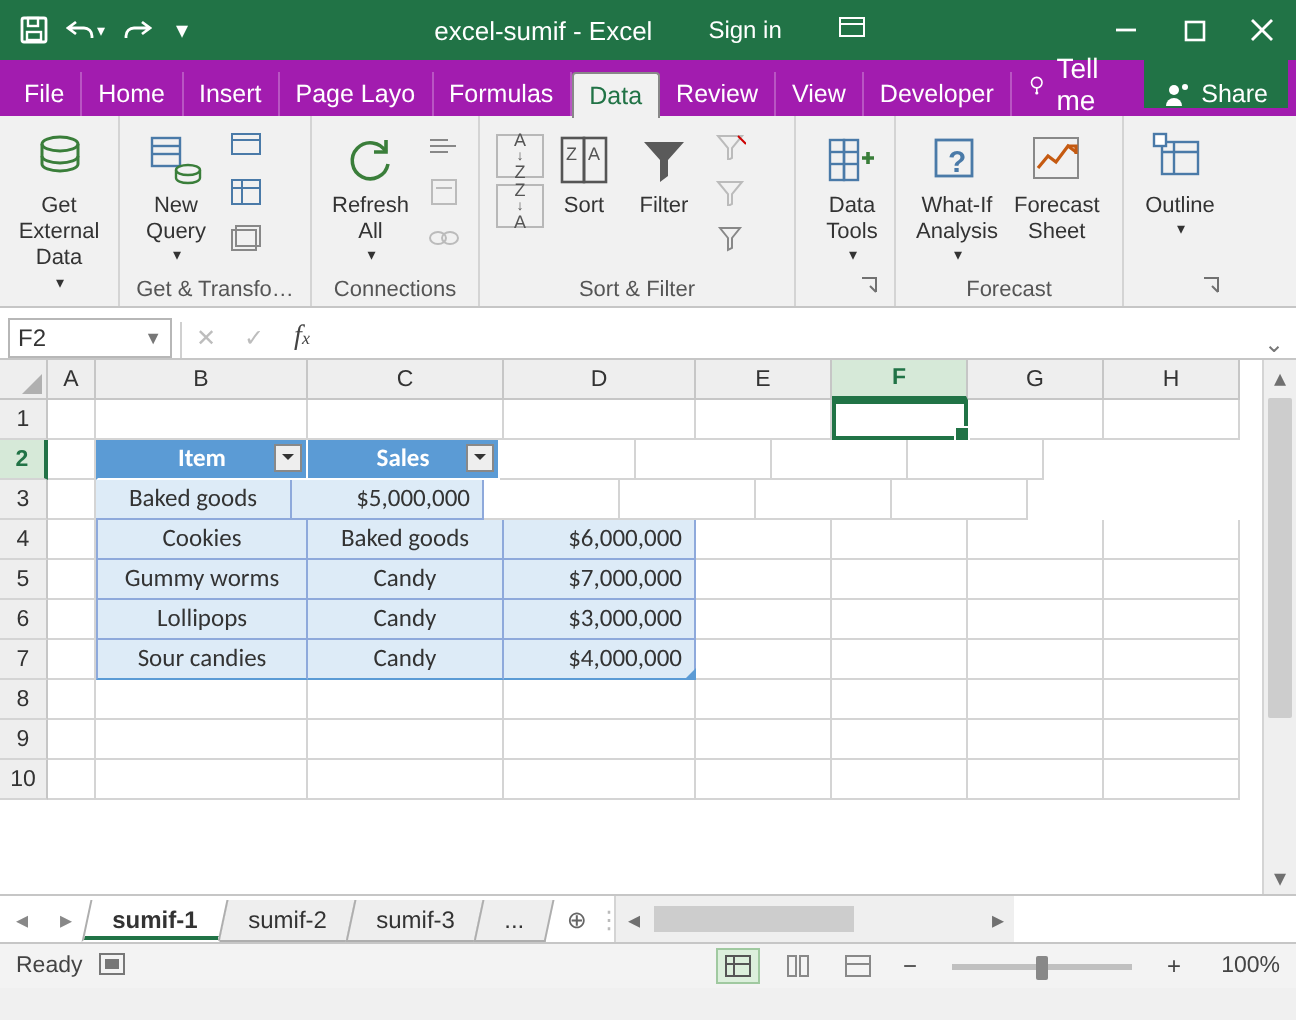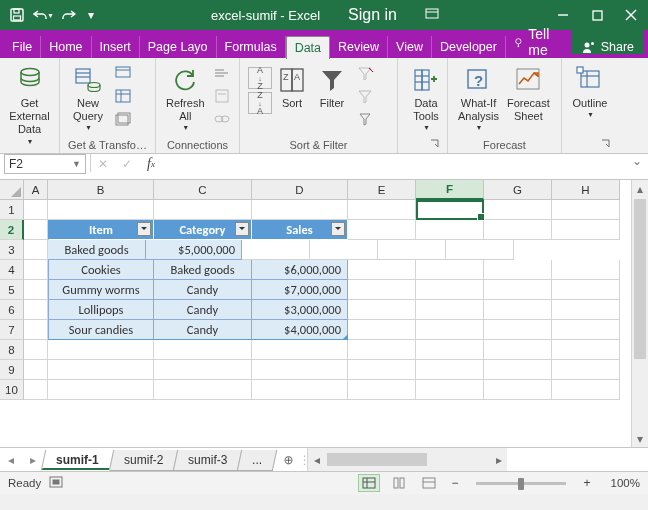--- a/index.html
+++ b/index.html
@@ -3,21 +3,21 @@
 <meta charset="utf-8">
 <style>
 html,body{margin:0;padding:0;font-family:"Segoe UI",Arial,sans-serif;font-size:12px;color:#333;background:#f0f0f0;width:648px;height:510px;overflow:hidden;user-select:none}
 *{box-sizing:border-box}
 
 .titlebar{background:#217346;height:30px;display:flex;align-items:center;color:#fff}
 .qat{display:flex;align-items:center;gap:4px;padding:0 6px}
 .qat-btn{width:22px;height:22px;display:flex;align-items:center;justify-content:center;cursor:pointer}
 .qat-btn svg,.winctl svg{stroke:#fff;fill:none}
 .title-center{flex:1;display:flex;align-items:center;justify-content:center;gap:28px;font-size:13px}
-.sign-in{font-size:16px}
+.sign-in{font-size:12px}
 .winctls{display:flex}
 .winctl{width:34px;height:30px;display:flex;align-items:center;justify-content:center;cursor:pointer}
 
 .tabrow{background:#a21caf;height:28px;display:flex;align-items:flex-end;color:#fff;padding:0 4px;position:relative}
 .tab{padding:4px 8px;font-size:12.5px;cursor:pointer;border-right:1px solid rgba(255,255,255,.25);white-space:nowrap}
 .tab.first{border-left:none}
 .tab.active{background:#f1f1f1;color:#217346;border:1px solid #888;border-bottom:none;position:relative;top:1px;border-radius:2px 2px 0 0}
 .tab-right{margin-left:auto;display:flex}
 .tellme{display:flex;align-items:center;gap:4px;padding:0 8px;font-size:14px}
 .share-btn{display:flex;align-items:flex-end;gap:5px;padding:0 10px;background:#217346;height:28px;font-size:12.5px}
@@ -28,21 +28,21 @@
 .grp-body{flex:1;display:flex;align-items:flex-start}
 .grp-label{text-align:center;font-size:11px;color:#555;padding:2px 0 2px;position:relative}
 .grp-label .dcaret{position:absolute;right:2px;bottom:3px}
 .vbtn{display:flex;flex-direction:column;align-items:center;justify-content:flex-start;text-align:center;font-size:11px;cursor:pointer;padding:2px 4px;line-height:1.2;min-width:44px}
 .vbtn .ic{height:34px;display:flex;align-items:center;justify-content:center}
 .side-col{display:flex;flex-direction:column;gap:3px;padding-top:2px;margin-left:2px}
 .mini{width:22px;height:20px;display:flex;align-items:center;justify-content:center;cursor:pointer}
 .caret{font-size:8px;margin-left:1px}
 .dcaret svg{stroke:#717171;fill:none}
 
-.fbar{background:#fff;border-bottom:1px solid #c6c6c6;height:26px;display:flex;align-items:flex-start}
+.fbar{background:#fff;border-bottom:1px solid #c6c6c6;height:26px;display:flex;align-items:flex-end}
 .namebox{width:82px;height:20px;margin:0 4px;border:1px solid #b7b7b7;background:#fff;display:flex;align-items:center;padding:0 4px;font-size:12px;justify-content:space-between}
 .fbar-btn,.fx{width:24px;height:20px;display:flex;align-items:center;justify-content:center;cursor:pointer}
 .fbar-btn{color:#bdbdbd}
 .fx{color:#444;font-style:italic;font-family:"Times New Roman",serif;font-size:14px}
 .fbar-sep{width:1px;height:18px;background:#d0d0d0}
 .formula-in{flex:1;border:none;height:20px;outline:0;padding:0 4px;font-size:12px}
 .fbar-expand{width:22px;color:#777;display:flex;align-items:center;justify-content:center}
 
 .grid-area{display:flex;height:268px;background:#fff;border-bottom:1px solid #c6c6c6;position:relative}
 .hdr-row{display:flex;height:20px}
@@ -429,21 +429,20 @@
           <div class="cell wD"></div>
           <div class="cell wE"></div>
           <div class="cell wF"></div>
           <div class="cell wG"></div>
           <div class="cell wH"></div>
         </div>
         <div class="row">
           <div class="rowh sel">2</div>
           <div class="cell wA"></div>
           <div class="cell wB thdr left-edge">Item<div class="filter"></div></div>
-          <div class="cell wC thdr">Category<div class="filter"></div></div>
           <div class="cell wD thdr">Sales<div class="filter"></div></div>
           <div class="cell wE"></div>
           <div class="cell wF"></div>
           <div class="cell wG"></div>
           <div class="cell wH"></div>
         </div>
         <div class="row">
           <div class="rowh">3</div>
           <div class="cell wA"></div>
           <div class="cell wC tcell">Baked goods</div>

